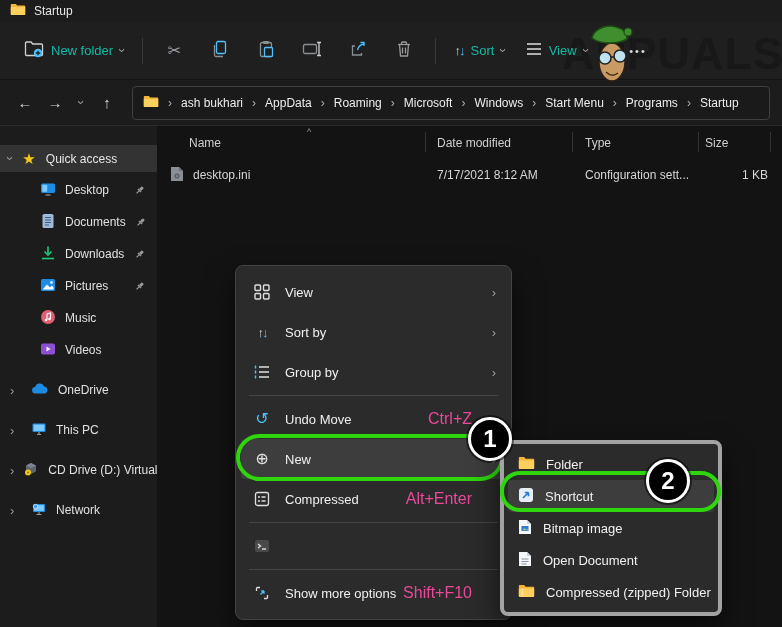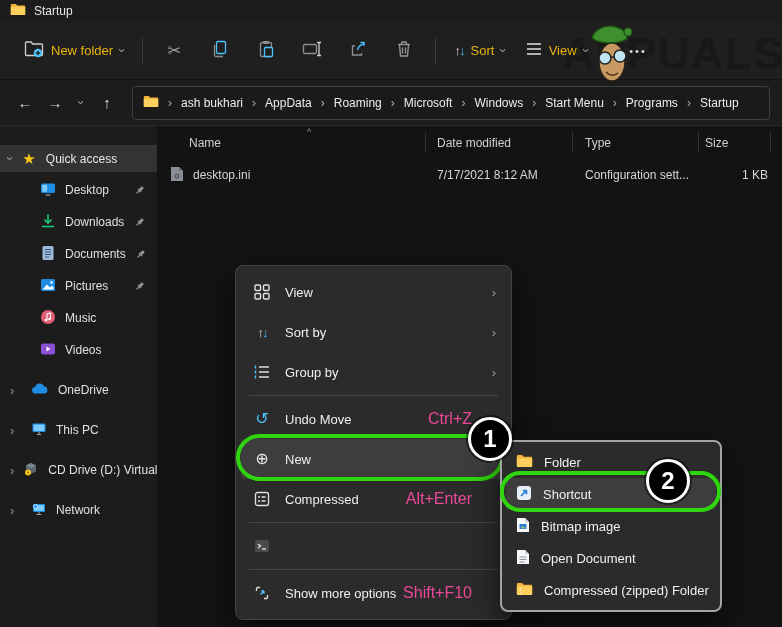--- a/index.html
+++ b/index.html
@@ -11,21 +11,21 @@
               display:flex; align-items:center; gap:8px; padding-left:10px; font-size:12px; color:#e8e8e8; }
 
   
   .commandbar { position:absolute; left:0; top:22px; right:0; height:58px; background:#1f1f1f;
                 display:flex; align-items:center; padding-left:14px; border-bottom:1px solid #141414; }
   .cmd-group { display:flex; align-items:center; position:relative; z-index:3; }
   .btn { display:flex; align-items:center; gap:7px; height:36px; padding:0 10px; border-radius:4px; cursor:default; }
   .iconbtn { width:46px; height:36px; display:flex; align-items:center; justify-content:center; border-radius:4px; }
   .vdiv { width:1px; height:26px; background:#3a3a3a; margin:0 8px; }
   .chev { display:inline-block; color:#9d9d9d; font-size:13px; transform:rotate(90deg); line-height:1; }
-  .lbl13 { font-size:13px; color:#eab308; }
+  .lbl13 { font-size:13px; color:#14b8a6; }
   .sorticon { font-size:13px; letter-spacing:-2px; }
   .sorticon .up { color:#dcdcdc; } .sorticon .dn { color:#4cc2ff; }
   .scissors { color:#9aa0a6; font-size:16px; }
   .more-dots { color:#dcdcdc; font-size:11px; letter-spacing:2px; }
 
   
   .watermark { position:absolute; left:562px; top:6px; font-size:45px; font-weight:800;
                letter-spacing:1px; color:#181818; z-index:1; user-select:none; }
   .mascot { position:absolute; left:584px; top:0; z-index:4; }
 
@@ -68,21 +68,21 @@
   .cm-ic { width:22px; display:flex; justify-content:center; margin-right:12px; }
   .cm-label { flex:1; white-space:nowrap; overflow:hidden; }
   .cm-shortcut { color:#ec4899; font-size:16px; margin-right:8px; }
   .cm-chevron { width:16px; text-align:right; color:#9d9d9d; font-size:13px; }
   .cm-sep { height:1px; background:#454545; margin:3px 8px; }
   .glyph-blue { color:#4cc2ff; font-size:16px; line-height:1; }
   .glyph-light { color:#e0e0e0; font-size:16px; line-height:1; }
 
   
   .sub { position:absolute; left:500px; top:440px; width:222px; background:#2b2b2b;
-         border:2px solid #a3a3a3; border-radius:8px; box-shadow:0 14px 30px rgba(0,0,0,.6);
+         border:4px solid #a3a3a3; border-radius:8px; box-shadow:0 14px 30px rgba(0,0,0,.6);
          padding:4px; z-index:50; }
   .sm-item { height:32px; border-radius:4px; display:flex; align-items:center; gap:11px; padding:0 10px; font-size:13px; color:#f0f0f0; white-space:nowrap; }
   .sm-item.hl { background:#3d3d3d; }
 
   
   .ring { position:absolute; border:4px solid #2fd60e; pointer-events:none; }
   .ring1 { left:236px; top:434px; width:268px; height:47px; border-radius:24px; z-index:40; }
   .ring2 { left:500px; top:471px; width:221px; height:41px; border-radius:20px; z-index:55; }
   .badge { position:absolute; width:44px; height:44px; border-radius:50%; background:#000;
            border:3px solid #fff; display:flex; align-items:center; justify-content:center;
@@ -265,42 +265,42 @@
           <svg width="11" height="11" viewBox="0 0 12 12">
             <g transform="rotate(45 6 6)" stroke="#9a9a9a">
               <rect x="4.4" y="0.8" width="3.2" height="4.6" rx="1" fill="#9a9a9a" stroke="none"></rect>
               <path d="M3.6 6h4.8" stroke-width="1.4"></path>
               <path d="M6 6v4.6" stroke-width="1.2"></path>
             </g>
           </svg>
         </span>
     </div>
     <div class="sb-row">
-      <span><svg width="16" height="16" viewBox="0 0 16 16" fill="none" stroke="#1ec87a" stroke-width="1.6">
-            <path d="M8 1.5v8"></path>
-            <path d="M4.5 6.5 8 10l3.5-3.5"></path>
-            <path d="M2 13.5h12"></path>
-          </svg></span>
-      <span>Downloads</span>
+      <span><svg width="16" height="16" viewBox="0 0 16 16">
+            <rect x="2.5" y="1" width="11" height="14" rx="1.5" fill="#9fb9d8"></rect>
+            <path d="M5 4.5h6M5 7h6M5 9.5h6M5 12h4" stroke="#3a5a80" stroke-width="1"></path>
+          </svg></span>
+      <span>Documents</span>
       <span class="pin">
           <svg width="11" height="11" viewBox="0 0 12 12">
             <g transform="rotate(45 6 6)" stroke="#9a9a9a">
               <rect x="4.4" y="0.8" width="3.2" height="4.6" rx="1" fill="#9a9a9a" stroke="none"></rect>
               <path d="M3.6 6h4.8" stroke-width="1.4"></path>
               <path d="M6 6v4.6" stroke-width="1.2"></path>
             </g>
           </svg>
         </span>
     </div>
     <div class="sb-row">
-      <span><svg width="16" height="16" viewBox="0 0 16 16">
-            <rect x="2.5" y="1" width="11" height="14" rx="1.5" fill="#9fb9d8"></rect>
-            <path d="M5 4.5h6M5 7h6M5 9.5h6M5 12h4" stroke="#3a5a80" stroke-width="1"></path>
-          </svg></span>
-      <span>Documents</span>
+      <span><svg width="16" height="16" viewBox="0 0 16 16" fill="none" stroke="#1ec87a" stroke-width="1.6">
+            <path d="M8 1.5v8"></path>
+            <path d="M4.5 6.5 8 10l3.5-3.5"></path>
+            <path d="M2 13.5h12"></path>
+          </svg></span>
+      <span>Downloads</span>
       <span class="pin">
           <svg width="11" height="11" viewBox="0 0 12 12">
             <g transform="rotate(45 6 6)" stroke="#9a9a9a">
               <rect x="4.4" y="0.8" width="3.2" height="4.6" rx="1" fill="#9a9a9a" stroke="none"></rect>
               <path d="M3.6 6h4.8" stroke-width="1.4"></path>
               <path d="M6 6v4.6" stroke-width="1.2"></path>
             </g>
           </svg>
         </span>
     </div>

